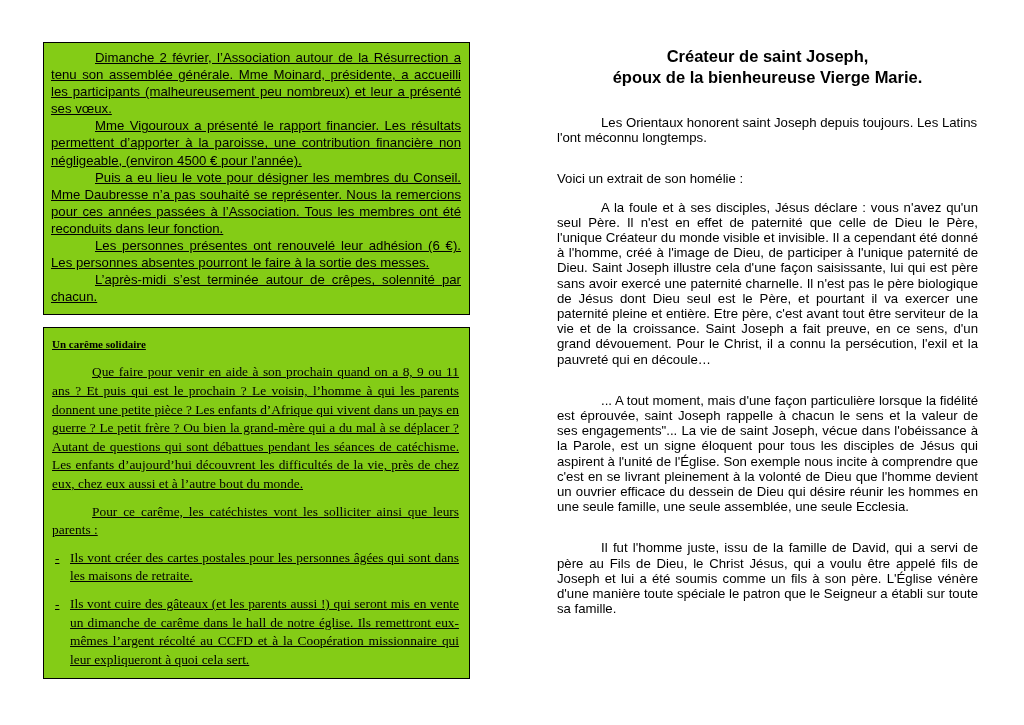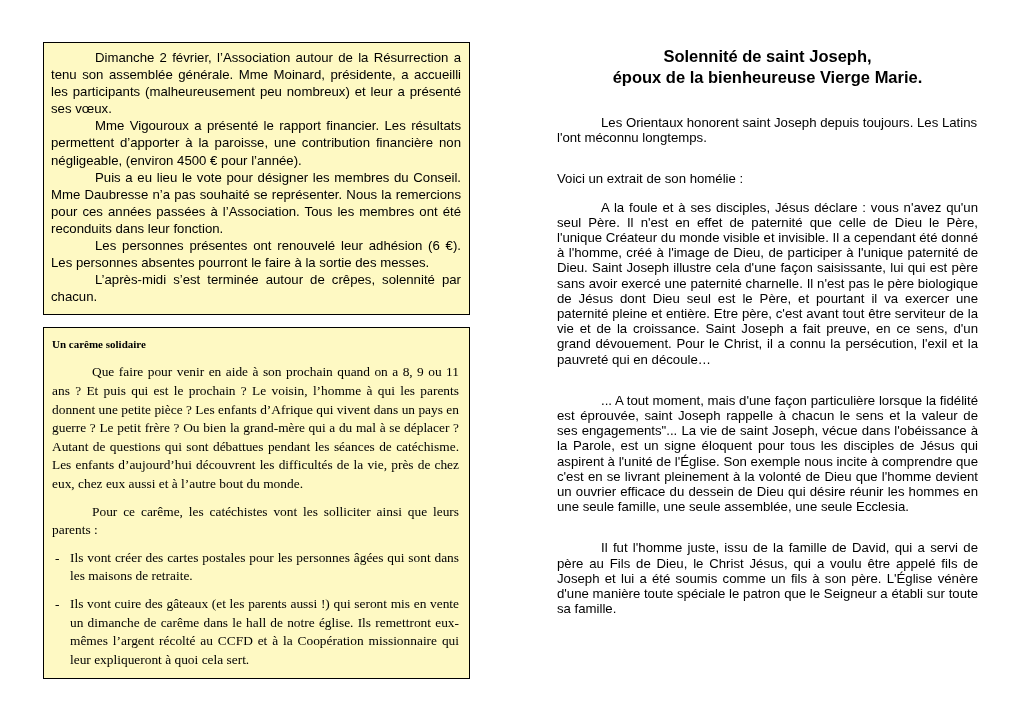--- a/index.html
+++ b/index.html
@@ -5,21 +5,21 @@
   html, body { margin:0; padding:0; }
   body {
     width:1024px; height:725px; background:#ffffff; position:relative;
     font-family:"Liberation Sans", sans-serif; color:#000;
     overflow:hidden;
   }
   .page { position:absolute; inset:0; }
 
   
   .col-left { position:absolute; left:43px; top:42px; width:427px; }
-  .box { border:1.5px solid #000; box-sizing:border-box; background:#fef9c3; }
+  .box { border:1.5px solid #000; box-sizing:border-box; background:#84cc16;text-decoration:underline; }
 
   .box1 {
     padding:6px 8px 9px 7px;
     font-family:"Liberation Sans", sans-serif;
     font-size:13.2px; line-height:17.1px; text-align:justify;
   }
   .box1 p { margin:0; text-indent:44px; }
 
   .box2 {
     margin-top:12px;
@@ -80,21 +80,21 @@
         <span class="dash">-</span>
         <p>Ils vont cuire des gâteaux (et les parents aussi !) qui seront mis en vente un dimanche de carême dans le hall de notre église. Ils remettront eux-mêmes l’argent récolté au CCFD et à la Coopération missionnaire qui leur expliqueront à quoi cela sert.</p>
       </div>
 
     </section>
 
   </div>
 
   <div class="col-right">
     <h1 class="title">
-      <span>Solennité de saint Joseph,</span><br>
+      <span>Créateur de saint Joseph,</span><br>
       <span>époux de la bienheureuse Vierge Marie.</span>
     </h1>
 
     <p class="rp first indent">
       <span>Les Orientaux honorent saint Joseph depuis toujours. Les Latins l'ont méconnu longtemps.</span>
     </p>
 
 
     <p class="rp gap">
       <span>Voici un extrait de son homélie :</span>

